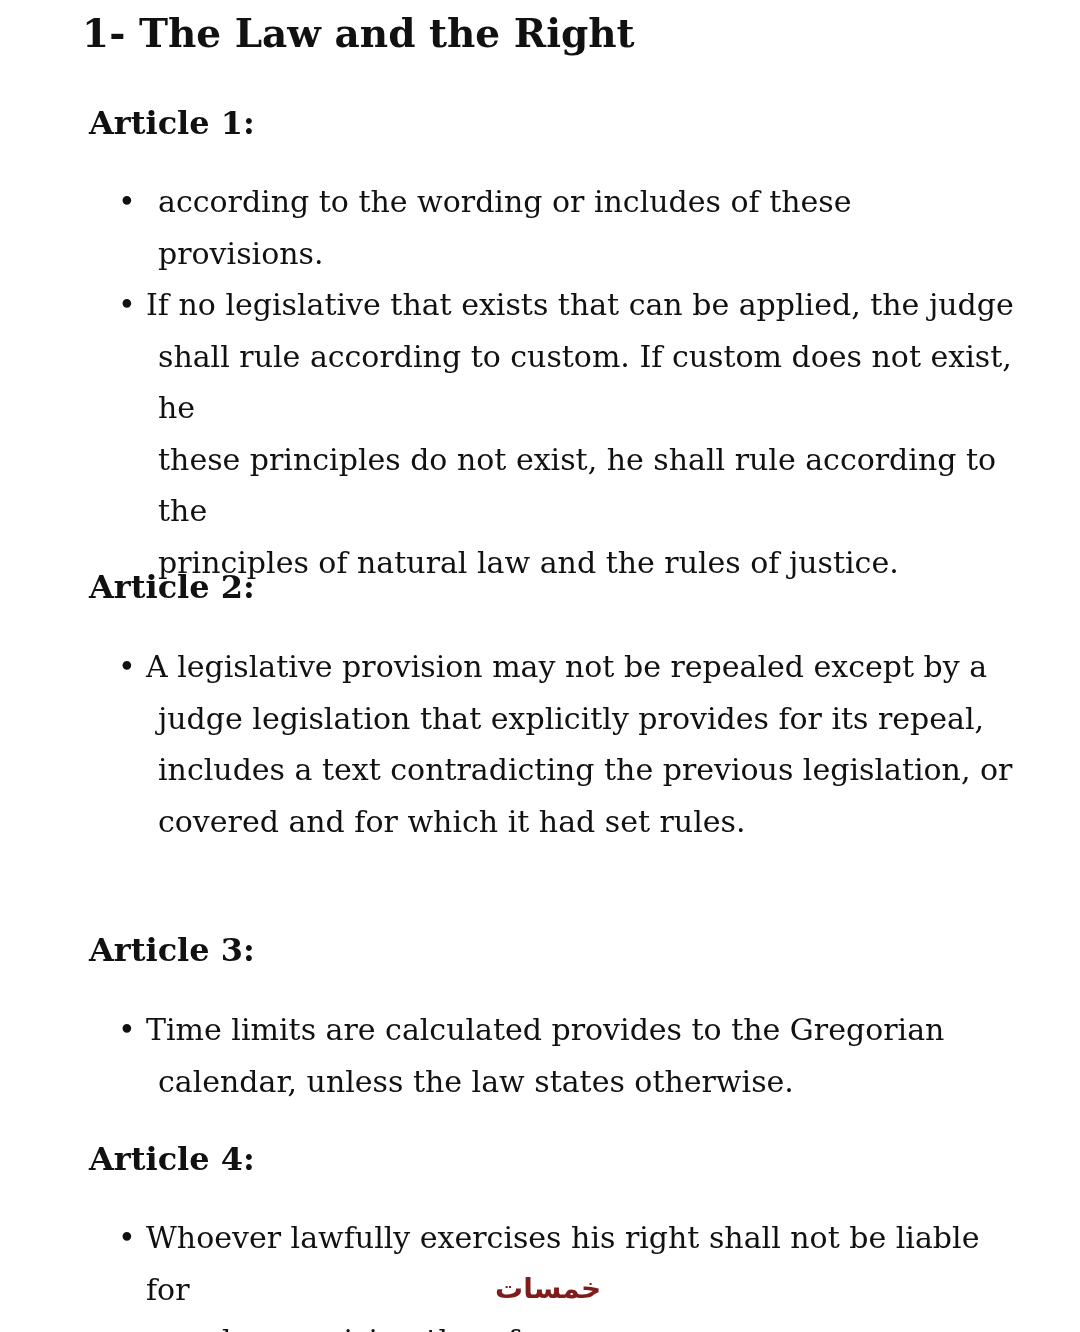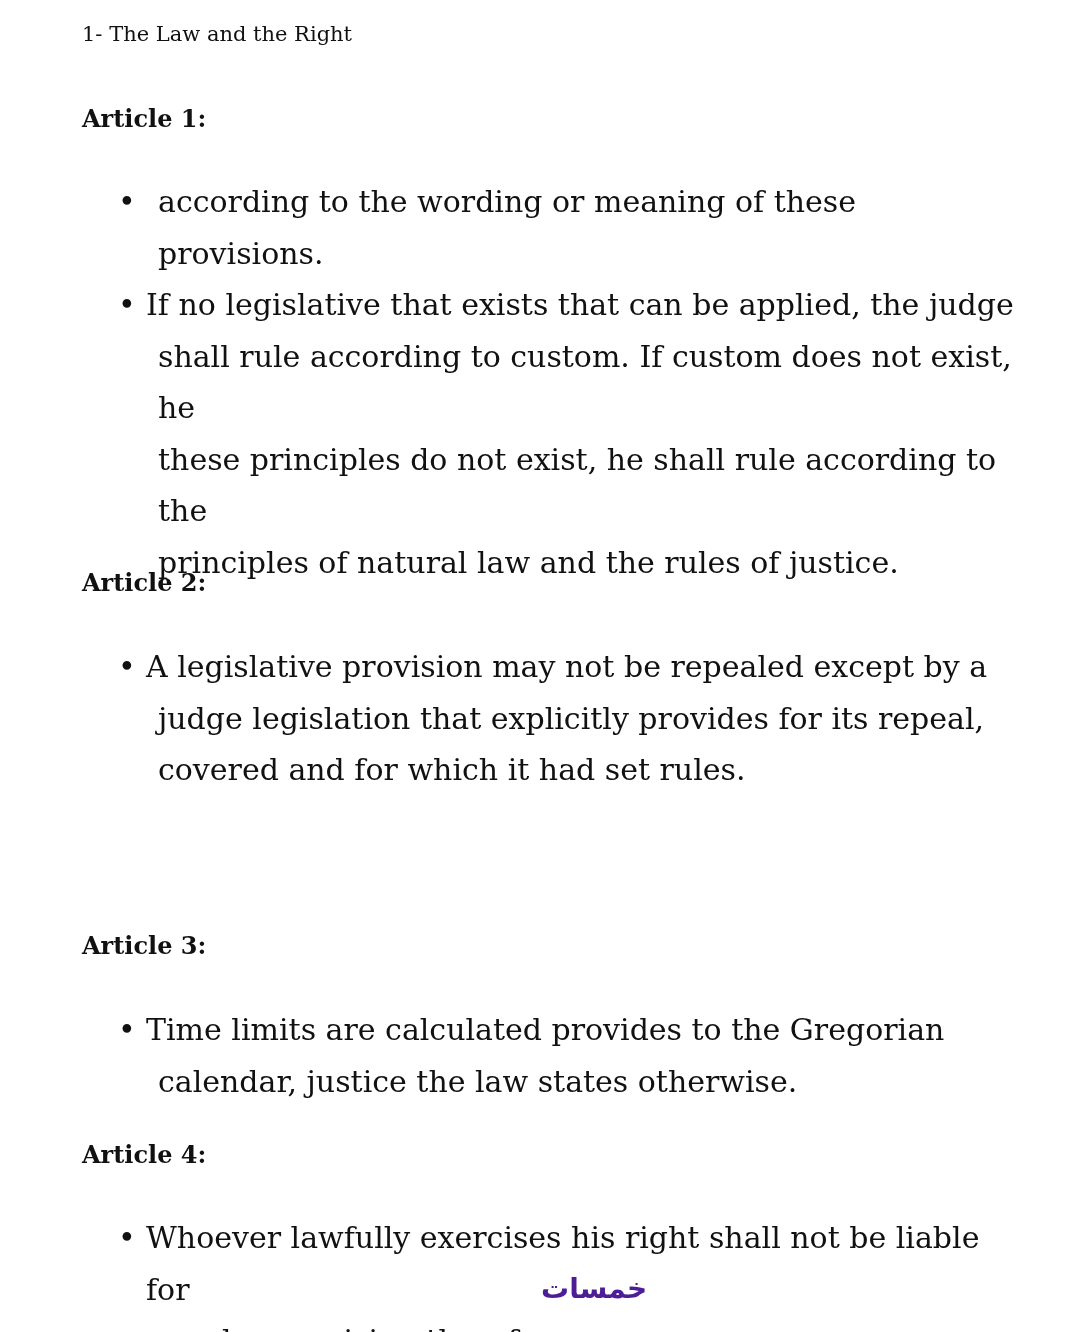--- a/index.html
+++ b/index.html
@@ -1,64 +1,65 @@
 <!DOCTYPE html>
 <html><head>
 <meta charset="utf-8">
 <style>
   html, body { margin:0; padding:0; background:#ffffff; }
   body { width:1080px; height:1332px; position:relative; overflow:hidden;
          font-family:"DejaVu Serif","Liberation Serif",serif; color:#111; }
-  .heading { position:absolute; left:82px; top:22px; font-weight:normal; font-size:21px; }
-  .article { position:absolute; left:82px; font-weight:bold; font-size:24px; }
+  .heading { position:absolute; left:82px; top:10px; font-weight:bold; font-size:39px; }
+  .article { position:absolute; left:89px; font-weight:bold; font-size:32px; }
   .bullet { position:absolute; left:118px; width:900px; font-size:30px; line-height:51.5px; }
   .bullet .dot { position:absolute; left:0; top:0; }
   .bullet .txt { display:block; padding-left:28px; text-indent:0; }
   .bullet .txt span.cont { display:block; padding-left:12px; }
   .wm { position:absolute; left:495px; top:1272px; font-family:"DejaVu Sans",sans-serif;
-        font-size:28px; color:#4c1d95; font-weight:bold;margin-left:46px; }
+        font-size:28px; color:#7f1d1d; font-weight:bold; }
 </style>
 </head>
 <body>
 
 <div class="heading">1- The Law and the Right</div>
 
 <div class="article" style="top:104px">Article 1:</div>
 <div class="bullet" style="top:176px">
   <span class="dot">•</span>
   <span class="txt">
-    <span class="cont">according to the wording or meaning of these provisions.</span>
+    <span class="cont">according to the wording or includes of these provisions.</span>
   </span>
 </div>
 <div class="bullet" style="top:279px">
   <span class="dot">•</span>
   <span class="txt">
     <span>If no legislative that exists that can be applied, the judge</span>
     <span class="cont">shall rule according to custom. If custom does not exist, he</span>
     <span class="cont">these principles do not exist, he shall rule according to the</span>
     <span class="cont">principles of natural law and the rules of justice.</span>
   </span>
 </div>
 
 <div class="article" style="top:568px">Article 2:</div>
 <div class="bullet" style="top:641px">
   <span class="dot">•</span>
   <span class="txt">
     <span>A legislative provision may not be repealed except by a</span>
     <span class="cont">judge legislation that explicitly provides for its repeal,</span>
+    <span class="cont">includes a text contradicting the previous legislation, or</span>
     <span class="cont">covered and for which it had set rules.</span>
   </span>
 </div>
 
 <div class="article" style="top:931px">Article 3:</div>
 <div class="bullet" style="top:1004px">
   <span class="dot">•</span>
   <span class="txt">
     <span>Time limits are calculated provides to the Gregorian</span>
-    <span class="cont">calendar, justice the law states otherwise.</span>
+    <span class="cont">calendar, unless the law states otherwise.</span>
   </span>
 </div>
 
 <div class="article" style="top:1140px">Article 4:</div>
 <div class="bullet" style="top:1212px">
   <span class="dot">•</span>
   <span class="txt">
     <span>Whoever lawfully exercises his right shall not be liable for</span>
     <span class="cont">any harm arising therefrom.</span>
   </span>

